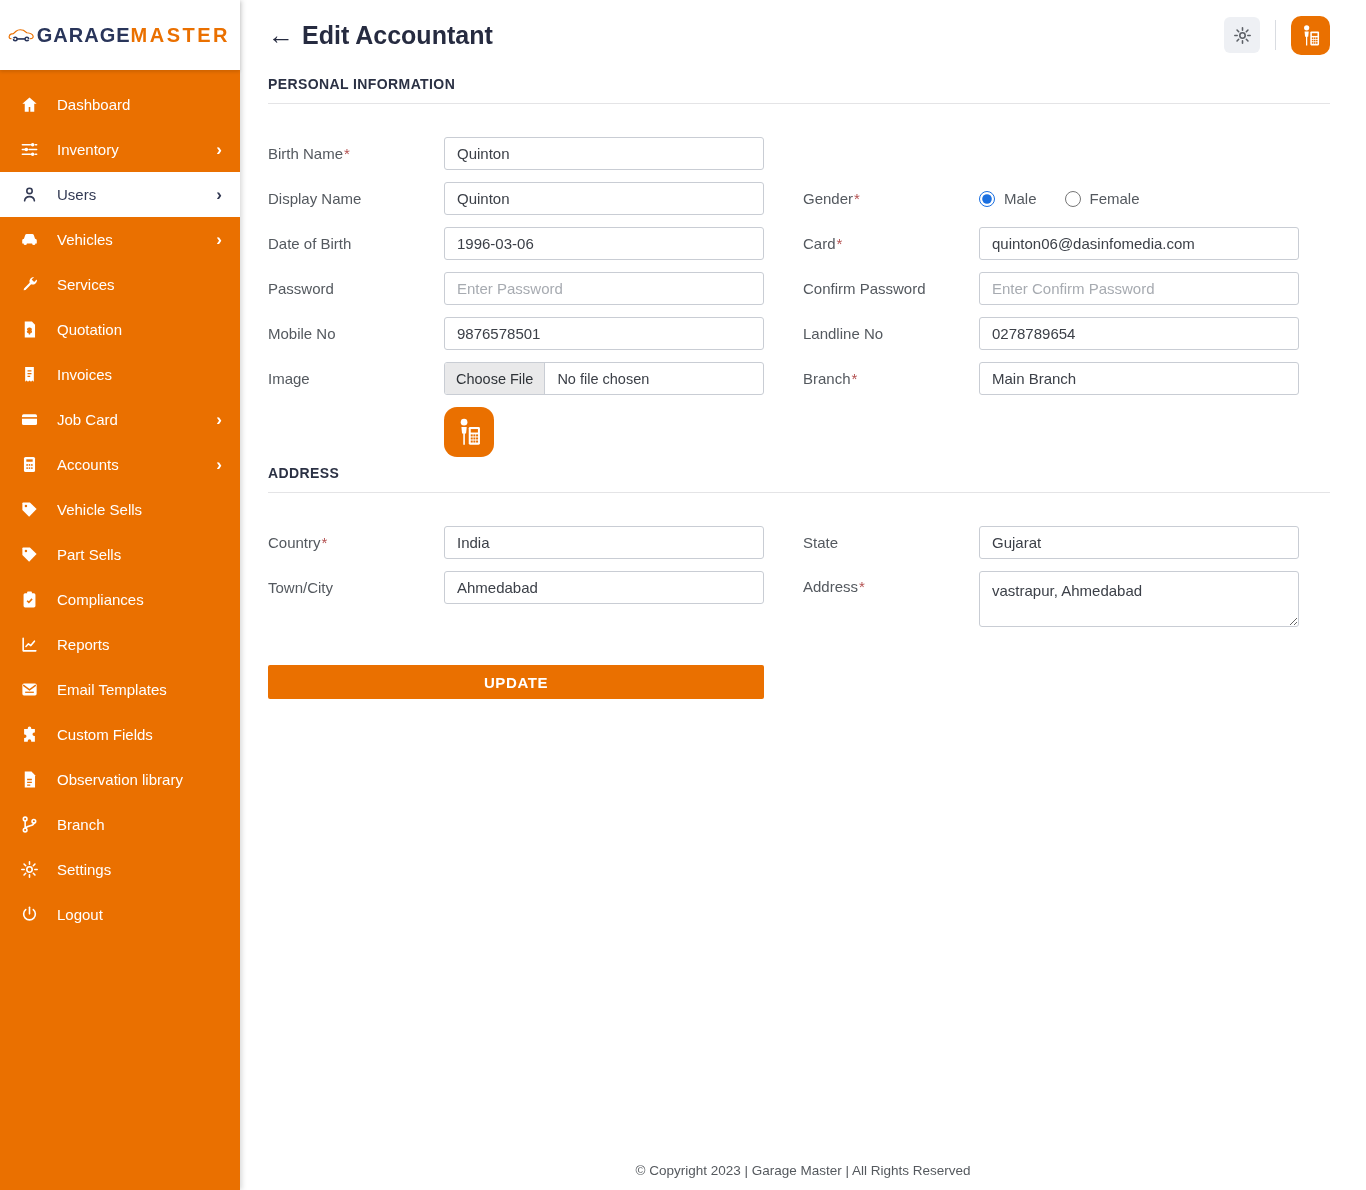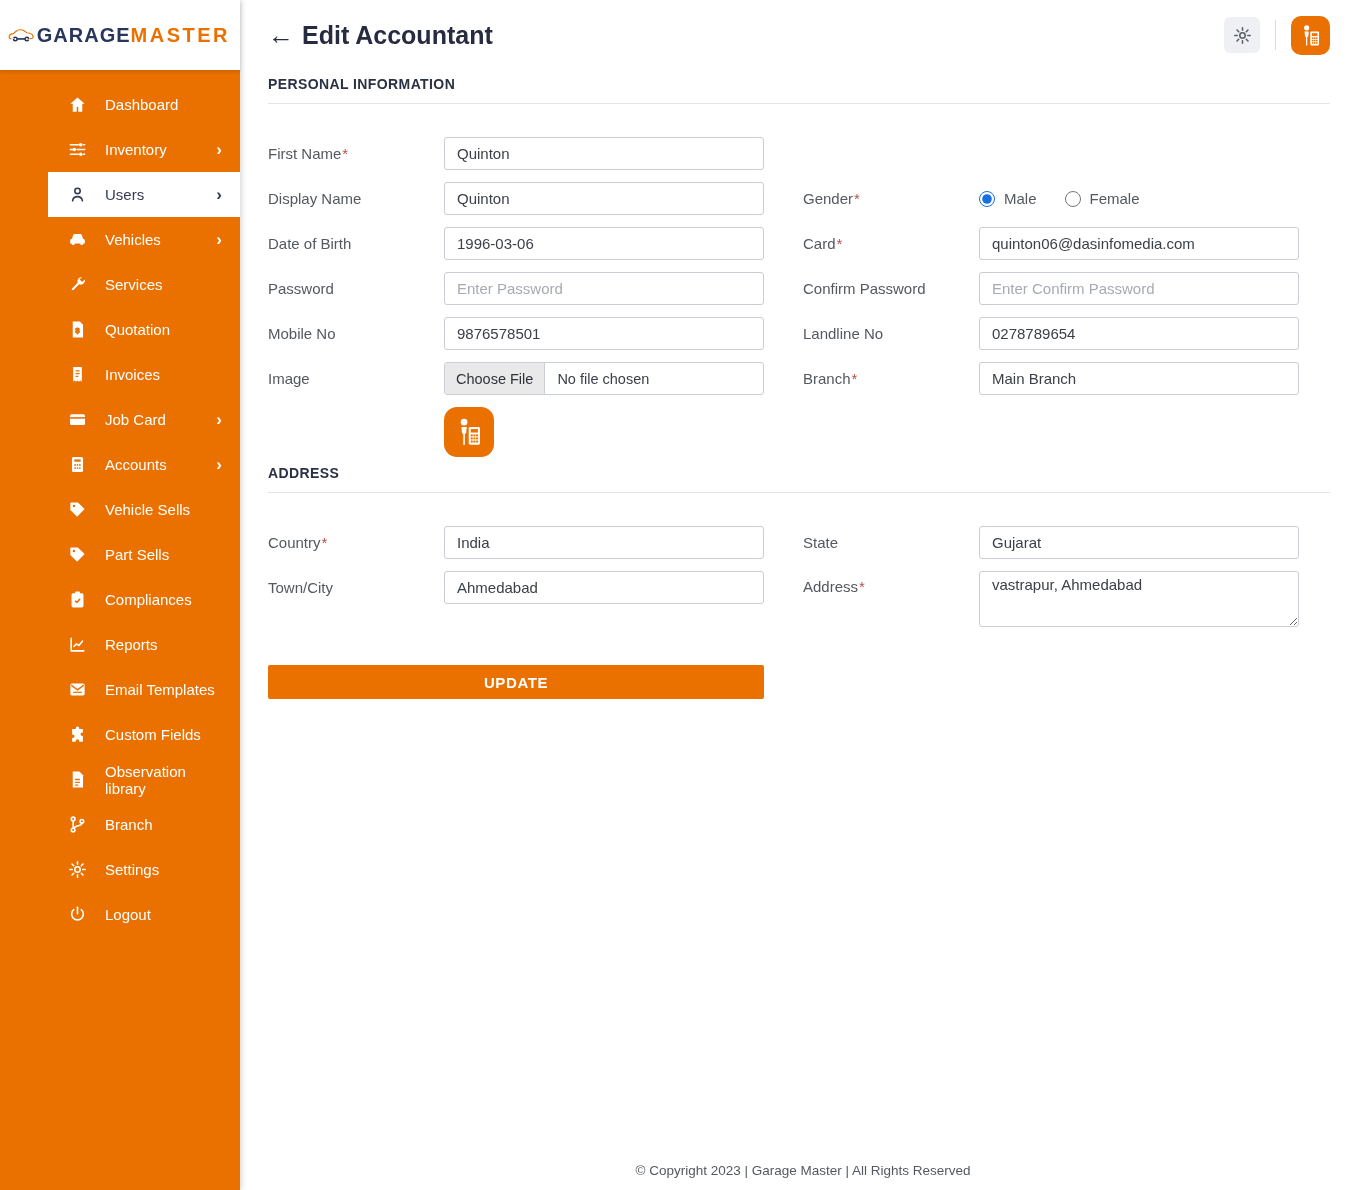--- a/index.html
+++ b/index.html
@@ -9,21 +9,21 @@
 
   
   .sidebar { width:240px; min-width:240px; background:#EA7000; display:flex; flex-direction:column;
              box-shadow: 2px 0 5px rgba(0,0,0,.15); z-index:2; }
   .logo { height:70px; background:#fff; display:flex; align-items:center; padding:6px 10px 6px 8px;
           box-shadow:0 2px 3px rgba(0,0,0,.12); }
   .logo-car { width:118px; height:58px; }
   .logo-text { display:flex; flex-direction:row; line-height:1.05; margin-left:2px; }
   .logo-text .t1 { color:#29355a; font-weight:bold; font-size:20px; letter-spacing:1px; }
   .logo-text .t2 { color:#EA7000; font-weight:bold; font-size:20px; letter-spacing:2.5px; }
-  .nav { padding-top:12px; display:flex; flex-direction:column;padding-left:48px; }
+  .nav { padding-top:12px; display:flex; flex-direction:column; }
   .nav-item { height:45px; display:flex; align-items:center; padding:0 18px 0 20px; color:#fff;
               cursor:pointer; font-size:15px; }
   .nav-item .nicon { width:20px; height:20px; margin-right:17px; flex:none; display:flex; align-items:center; }
   .nav-item svg { width:19px; height:19px; }
   .nav-item .cut { stroke:#EA7000; }
   .nav-item.active { background:#fff; color:#333a54; }
   .chev { margin-left:auto; font-size:17px; font-weight:bold; line-height:1; }
 
   
   .main { flex:1; display:flex; flex-direction:column; background:#fff; }
@@ -45,21 +45,21 @@
 
   .form-row { display:flex; margin-bottom:12px; }
   .field { display:flex; align-items:center; width:496px; }
   .field + .field { margin-left:39px; }
   .field > label { width:176px; min-width:176px; font-size:15px; color:#54595f; padding-right:10px; }
   .req { color:#b35050; margin-left:1px; }
   .control { width:320px; }
   input[type=text], .textbox { width:320px; height:33px; border:1px solid #c9cdd4; border-radius:3px;
        padding:0 12px; font-size:15px; color:#3c4048; font-family:"Liberation Sans", sans-serif; outline:none; }
   input::placeholder { color:#a7abb1; }
-  textarea { width:320px; height:56px; border:1px solid #c9cdd4; border-radius:3px; padding:4px 12px;
+  textarea { width:320px; height:56px; border:1px solid #c9cdd4; border-radius:3px; padding:10px 12px;
        font-size:15px; color:#3c4048; font-family:"Liberation Sans", sans-serif; resize:vertical; outline:none; }
   .radio-group { display:flex; align-items:center; gap:10px; font-size:15px; color:#54595f; }
   .radio-group label { margin-right:18px; display:flex; align-items:center; gap:9px; cursor:pointer; }
   input[type=radio] { width:16px; height:16px; accent-color:#1a6fe0; cursor:pointer; }
   .filebox { width:320px; height:33px; border:1px solid #c9cdd4; border-radius:3px; display:flex;
              align-items:center; overflow:hidden; cursor:pointer; background:#fff; }
   .filebox .fbtn { background:#e9e9ea; border-right:1px solid #c9cdd4; height:100%; display:flex;
                    align-items:center; padding:8px 11px; font-size:14.5px; color:#2f3338; flex:none; }
   .filebox .fstatus { padding:0 12px; font-size:14.5px; color:#3c4048; }
   .preview-row { margin:1px 0 8px; }
@@ -317,21 +317,21 @@
         </div>
       </div>
     </div>
 
     <div class="content">
       <div class="section-title">PERSONAL INFORMATION</div>
       <hr class="hr">
 
       <div class="form-row">
         <div class="field">
-          <label><span>First Name</span><span class="req">*</span></label>
+          <label><span>Birth Name</span><span class="req">*</span></label>
           <input type="text" class="control" value="Quinton" style="">
         </div>
       </div>
 
       <div class="form-row">
         <div class="field">
           <label><span>Display Name</span></label>
           <input type="text" class="control" value="Quinton" style="">
         </div>
         <div class="field">

